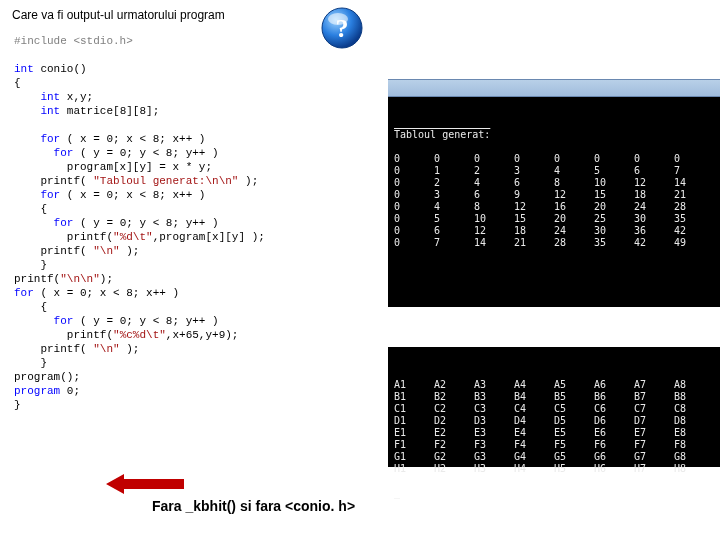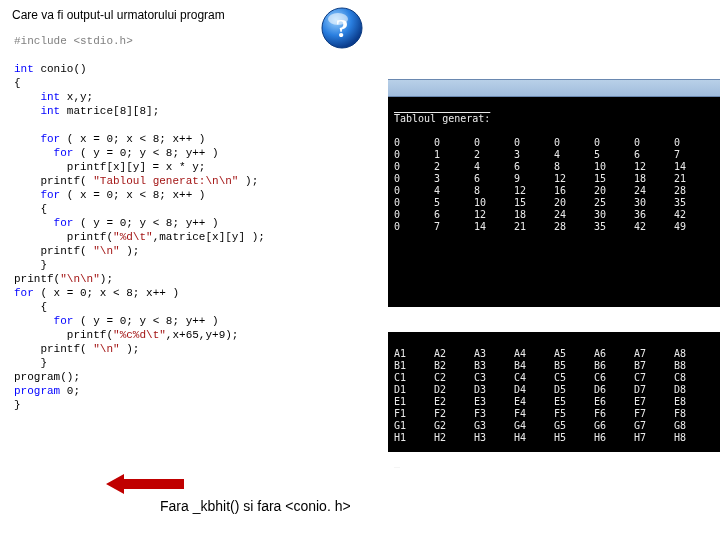--- a/index.html
+++ b/index.html
@@ -48,42 +48,42 @@
   }
   .console {
     position: absolute;
     right: 0;
     width: 332px;
     background: #000;
     font-family: "Lucida Console", monospace;
     font-size: 10px;
     line-height: 12px;
     color: #eaeaea;
-    padding: 4px 6px;
+    padding: 20px 6px;
     white-space: pre;
   }
   .console1 { top: 97px; height: 210px; }
   .console1 .hdr { text-decoration: overline; }
-  .console2 { top: 332px; height: 120px; }
+  .console2 { top: 347px; height: 120px; }
   .terminal-row span { display: inline-block; width: 40px; }
   .arrow-wrap {
     position: absolute;
     top: 474px;
     left: 106px;
     width: 78px;
     height: 20px;
     display: flex;
     align-items: center;
   }
   .footer-note {
     position: absolute;
     top: 498px;
-    left: 160px;
+    left: 152px;
     font-size: 14px;
-    font-weight: normal;
+    font-weight: bold;
     color: #000;
   }
 </style>
 </head>
 <body>
 
 <div class="title">Care va fi output-ul urmatorului program</div>
 
 <div class="help-icon">
 <svg width="44" height="44" viewBox="0 0 44 44">
@@ -102,26 +102,26 @@
 
 <div class="code-block"><span class="pp">#include &lt;stdio.h&gt;</span>
 
 <span class="kw">int</span><span> conio()</span>
 <span>{</span>
 <span class="kw">    int</span><span> x,y;</span>
 <span class="kw">    int</span><span> matrice[8][8];</span>
 
 <span class="kw">    for</span><span> ( x = 0; x &lt; 8; x++ )</span>
 <span class="kw">      for</span><span> ( y = 0; y &lt; 8; y++ )</span>
-<span>        printf[x][y] = x * y;</span>
+<span>        program[x][y] = x * y;</span>
 <span>    printf</span><span>( </span><span class="str">"Tabloul generat:\n\n"</span><span> );</span>
 <span class="kw">    for</span><span> ( x = 0; x &lt; 8; x++ )</span>
 <span>    {</span>
 <span class="kw">      for</span><span> ( y = 0; y &lt; 8; y++ )</span>
-<span>        printf</span><span>(</span><span class="str">"%d\t"</span><span>,matrice[x][y] );</span>
+<span>        printf</span><span>(</span><span class="str">"%d\t"</span><span>,program[x][y] );</span>
 <span>    printf</span><span>( </span><span class="str">"\n"</span><span> );</span>
 <span>    }</span>
 <span>printf</span><span>(</span><span class="str">"\n\n"</span><span>);</span>
 <span class="kw">for</span><span> ( x = 0; x &lt; 8; x++ )</span>
 <span>    {</span>
 <span class="kw">      for</span><span> ( y = 0; y &lt; 8; y++ )</span>
 <span>        printf</span><span>(</span><span class="str">"%c%d\t"</span><span>,x+65,y+9);</span>
 <span>    printf</span><span>( </span><span class="str">"\n"</span><span> );</span>
 <span>    }</span>
 <span>program();</span>

